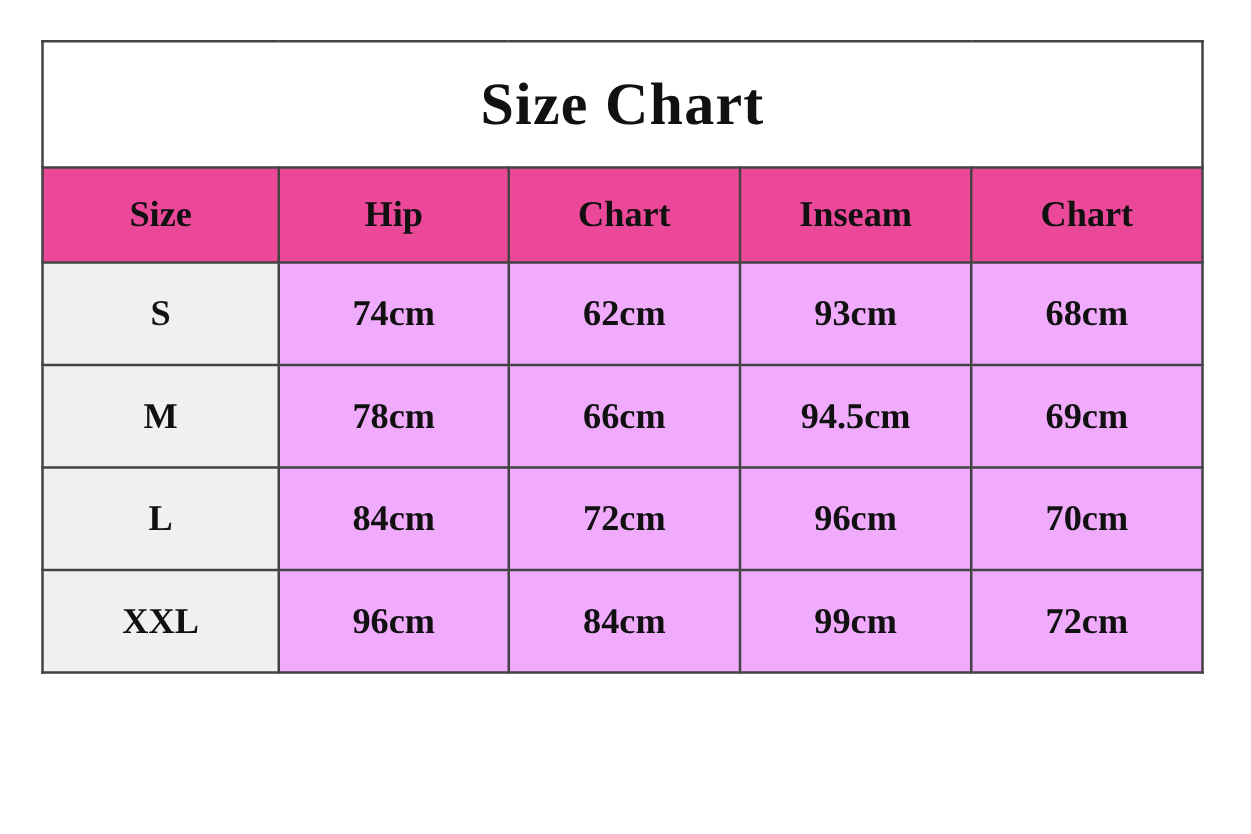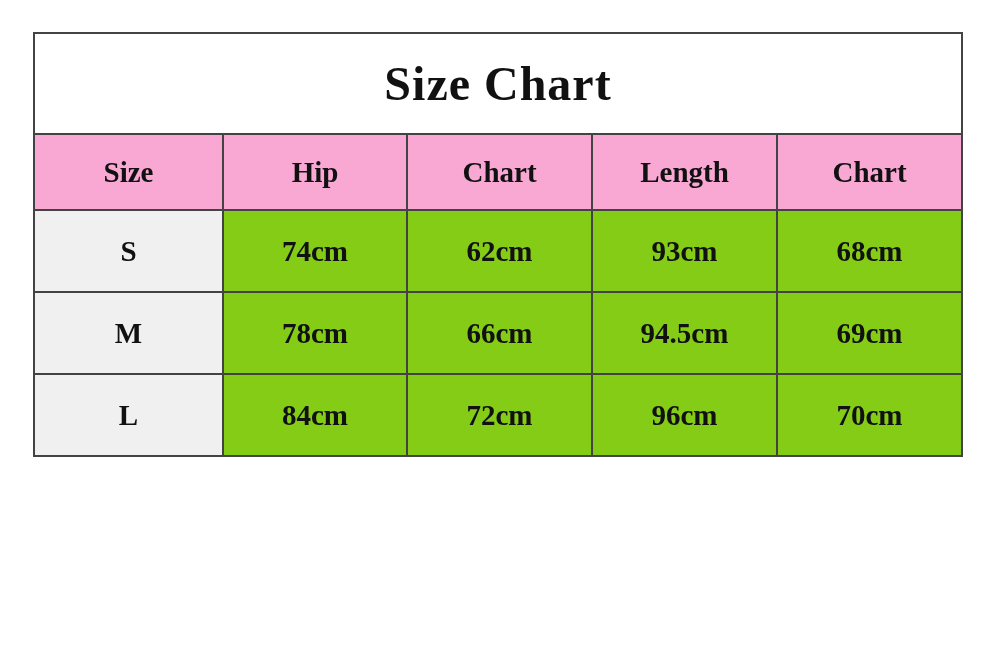--- a/index.html
+++ b/index.html
@@ -41,27 +41,27 @@
   }
   td.title-cell {
     height: 99px;
     font-size: 48px;
     letter-spacing: 1px;
     background: #ffffff;
   }
   tr.header-row th {
     height: 74px;
     font-size: 29px;
-    background: #f9a8d4;
+    background: #ec4899;
     text-align: center;
   }
   tr.data-row td {
     height: 80px;
     font-size: 29px;
-    background: #84cc16;
+    background: #f0abfc;
   }
   tr.data-row td.size-cell {
     background: #f0f0f0;
   }
 </style>
 </head>
 <body>
 
 <div class="page">
   <table class="size-chart">
@@ -74,21 +74,21 @@
     </colgroup>
     <tbody>
       <tr>
         <td class="title-cell" colspan="5">Size Chart</td>
       </tr>
       <tr class="header-row">
 
       <th>Size</th>
           <th>Hip</th>
           <th>Chart</th>
-          <th>Length</th>
+          <th>Inseam</th>
           <th>Chart</th>
         </tr>
 
     <tr class="data-row">
           <td class="size-cell">S</td>
           <td>74cm</td>
           <td>62cm</td>
           <td>93cm</td>
           <td>68cm</td>
         </tr>
@@ -99,15 +99,22 @@
           <td>94.5cm</td>
           <td>69cm</td>
         </tr>
         <tr class="data-row">
           <td class="size-cell">L</td>
           <td>84cm</td>
           <td>72cm</td>
           <td>96cm</td>
           <td>70cm</td>
         </tr>
+        <tr class="data-row">
+          <td class="size-cell">XXL</td>
+          <td>96cm</td>
+          <td>84cm</td>
+          <td>99cm</td>
+          <td>72cm</td>
+        </tr>
       </tbody>
   </table>
 </div>
 
 </body></html>

